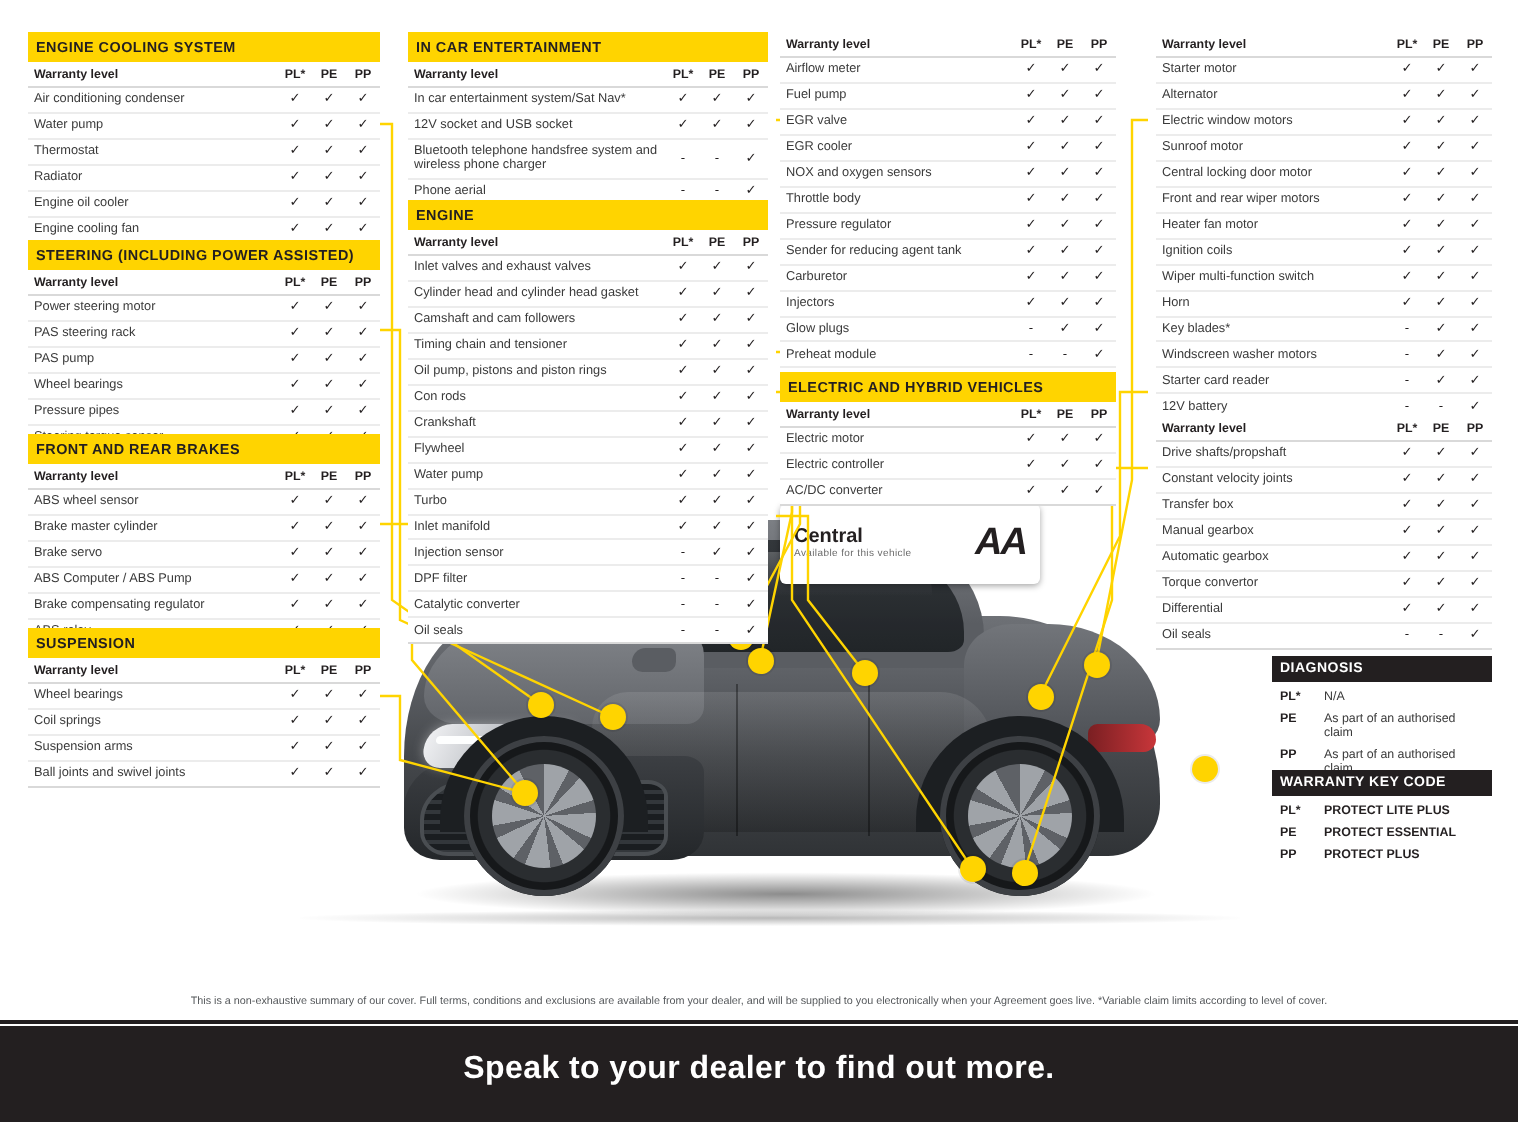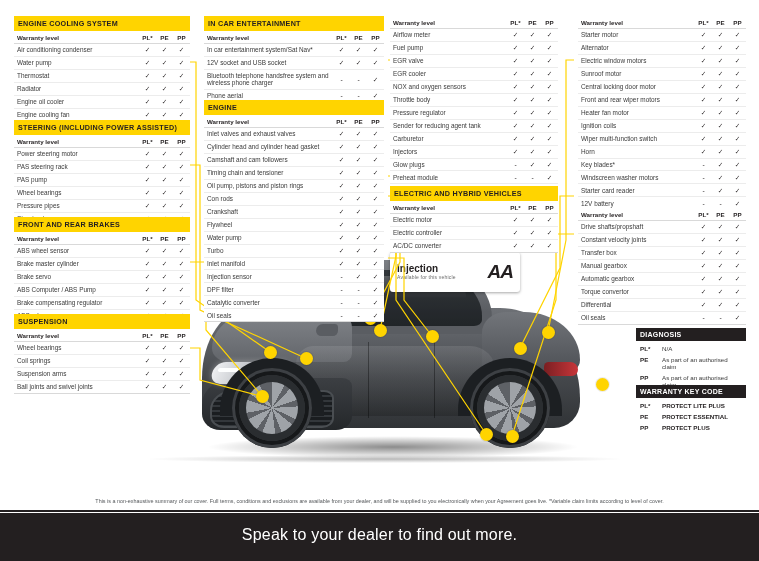--- a/index.html
+++ b/index.html
@@ -103,21 +103,21 @@
   .keybox .rows{font-size:6.2px;padding-top:2px;}
   .keybox .row{display:flex;gap:6px;padding:2px 4px;color:#3a3a3a;}
   .keybox .row b{color:#231f20;min-width:16px;font-weight:bold;}
   .keybox .row.strong{color:#231f20;font-weight:bold;}
 
   
   .disclaimer{position:absolute;left:0;top:498px;width:759px;text-align:center;
     font-size:5.4px;color:#55585b;}
   .footbar{position:absolute;left:0;top:513px;width:759px;height:48px;background:#231f20;}
   .footbar .cta{position:absolute;left:0;top:13px;width:759px;text-align:center;
-    color:#ffffff;font-size:16px;font-weight:normal;letter-spacing:.2px;}
+    color:#ffffff;font-size:16px;font-weight:bold;letter-spacing:.2px;}
   .topline{position:absolute;left:0;top:510px;width:759px;height:2px;background:#231f20;}
 </style>
 </head>
 <body>
 
 <div class="stage">
 
   <div class="car-layer">
     <div class="road"></div>
     <div class="car">
@@ -137,21 +137,21 @@
       <div class="drl"></div>
       <div class="taillight"></div>
       <div class="arch front"></div>
       <div class="arch rear"></div>
       <div class="wheel front"></div>
       <div class="wheel rear"></div>
     </div>
 
     <div class="badge">
       <div class="txt">
-        <div class="t1">Injection</div>
+        <div class="t1">Central</div>
         <div class="t2">Available for this vehicle</div>
       </div>
       <div class="aa">AA</div>
     </div>
 
     <svg class="leads">
       <g stroke="#ffd400" stroke-width="1.2" fill="none">
         <path d="M190,62 L196,62 L196,300 L270,352"></path>
         <path d="M190,165 L200,165 L200,310 L305,358"></path>
         <path d="M190,262 L206,262 L206,330 L262,396"></path>

